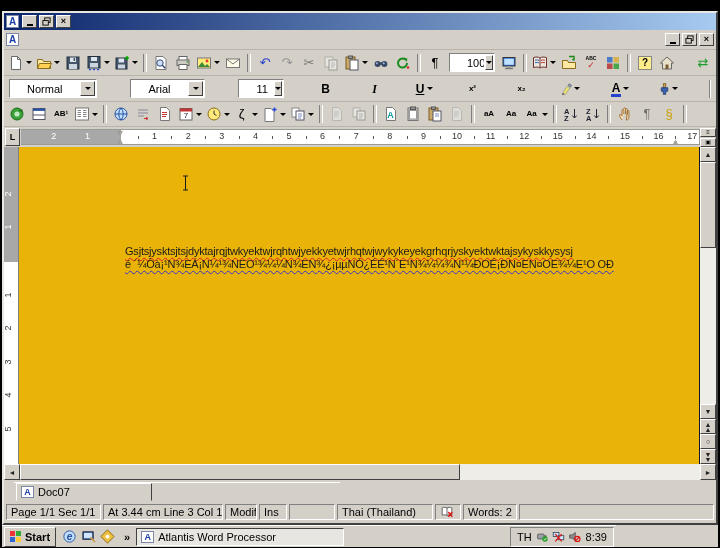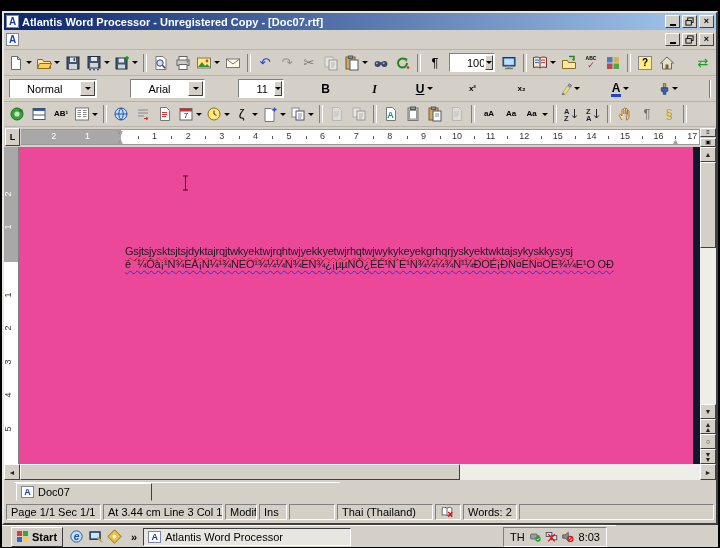--- a/index.html
+++ b/index.html
@@ -77,21 +77,21 @@
   .imark{position:absolute;font-size:7px;color:#a8a49c;text-shadow:0 0 1px #555;line-height:7px;}
   .rulerbtns{width:16px;flex:0 0 16px;display:flex;flex-direction:column;gap:1px;padding-top:1px;}
   .rsmall{height:9px;background:#d4d0c8;border:1px solid;border-color:#fff #404040 #404040 #fff;
           box-sizing:border-box;font-size:6px;line-height:6px;text-align:center;overflow:hidden;}
   
   .docarea{flex:1;display:flex;background:#808080;position:relative;overflow:hidden;}
   .vruler{width:14px;flex:0 0 14px;background:#fff;border-right:1px solid #808080;position:relative;}
   .vruler .grayseg{position:absolute;top:0;left:0;right:0;height:115px;background:#a8a8a8;}
   .vnum{position:absolute;left:1px;font-size:9px;color:#333;transform:rotate(-90deg);}
   .vnum.ongray{color:#fff;}
-  .page{flex:1;background:#ec4899;position:relative;border-right:7px solid #0f172a;overflow:hidden;}
+  .page{flex:1;background:#eab308;position:relative;border-right:1px solid #0f172a;overflow:hidden;}
   .docline{position:absolute;left:106px;width:552px;font-size:11px;letter-spacing:-0.2px;
            color:#1a1a1a;white-space:nowrap;}
   .docline.l1{top:98px;text-decoration:underline;text-decoration-style:wavy;
               text-decoration-color:#d22;text-decoration-thickness:1px;text-underline-offset:2px;}
   .docline.l2{top:111px;text-decoration:underline;text-decoration-style:wavy;
               text-decoration-color:#33c;text-decoration-thickness:1px;text-underline-offset:2px;}
   .ibeam{position:absolute;left:162px;top:28px;width:9px;height:16px;}
   
   .vscroll{width:16px;flex:0 0 16px;background:#efede7;display:flex;flex-direction:column;}
   .sbtn{height:15px;flex:0 0 15px;background:#d4d0c8;border:1px solid;border-color:#fff #404040 #404040 #fff;
@@ -112,21 +112,21 @@
   .doctab{width:136px;height:18px;background:#d4d0c8;border:1px solid;
           border-color:#fff #404040 #d4d0c8 #fff;box-sizing:border-box;display:flex;
           align-items:center;gap:4px;padding:0 4px;}
   .statusbar{height:20px;flex:0 0 20px;display:flex;align-items:center;gap:2px;padding:1px 2px;}
   .scell{height:16px;border:1px solid;border-color:#808080 #fff #fff #808080;box-sizing:border-box;
          padding:1px 4px;white-space:nowrap;overflow:hidden;font-size:11px;display:flex;
          align-items:center;}
   .scell svg{width:14px;height:14px;}
   
   .taskbar{position:absolute;left:0;top:514px;width:614px;height:22px;background:#d4d0c8;
-           border-top:1px solid #fff;display:flex;align-items:center;padding:0 9px;box-sizing:border-box;gap:3px;}
+           border-top:1px solid #fff;display:flex;align-items:center;padding:0 2px;box-sizing:border-box;gap:3px;}
   .startbtn{height:18px;display:flex;align-items:center;gap:3px;padding:0 5px;background:#d4d0c8;
             border:1px solid;border-color:#fff #404040 #404040 #fff;font-weight:bold;font-size:11px;}
   .winflag{width:12px;height:11px;display:grid;grid-template-columns:5px 5px;grid-template-rows:5px 5px;gap:1px;}
   .winflag i{display:block;}
   .qlaunch{display:flex;align-items:center;gap:2px;padding:0 2px;}
   .qicon{width:17px;height:17px;display:flex;align-items:center;justify-content:center;}
   .qicon svg{width:15px;height:15px;}
   .chevron{font-size:11px;font-weight:bold;padding:0 3px;}
   .taskbtn{height:18px;width:208px;display:flex;align-items:center;gap:4px;padding:0 4px;
            background:#e8e6e0;border:1px solid;border-color:#404040 #fff #fff #404040;
@@ -137,21 +137,20 @@
   .tray svg{width:13px;height:13px;}
 </style>
 </head>
 <body>
 
 <div class="screen">
   <div class="window">
 
     <div class="titlebar">
       <span class="appicon">A</span>
-      <span class="title-text">Atlantis Word Processor - Unregistered Copy - [Doc07.rtf]</span>
       <span class="winbtns">
         <span class="wbtn">
             <span class="minbar"></span>
           </span>
         <span class="wbtn">
             <svg width="9" height="9" viewBox="0 0 10 10">
               <rect x="3" y="1" width="6" height="5" fill="none" stroke="#000"></rect>
               <rect x="1" y="4" width="6" height="5" fill="#d4d0c8" stroke="#000"></rect>
             </svg>
           </span>
@@ -920,16 +919,16 @@
             </svg>
           </span>
           <span class="ticon">
             <svg viewBox="0 0 16 16">
               <path d="M2 6h3l4-3v10l-4-3H2z" fill="#8a8a8a" stroke="#555"></path>
               <circle cx="11.5" cy="11" r="3.2" fill="none" stroke="#d11" stroke-width="1.4"></circle>
               <path d="M9.3 13.2l4.4-4.4" stroke="#d11" stroke-width="1.4"></path>
             </svg>
           </span>
         </span>
-      <span>8:03</span>
+      <span>8:39</span>
     </div>
   </div>
 </div>
 
 </body></html>

